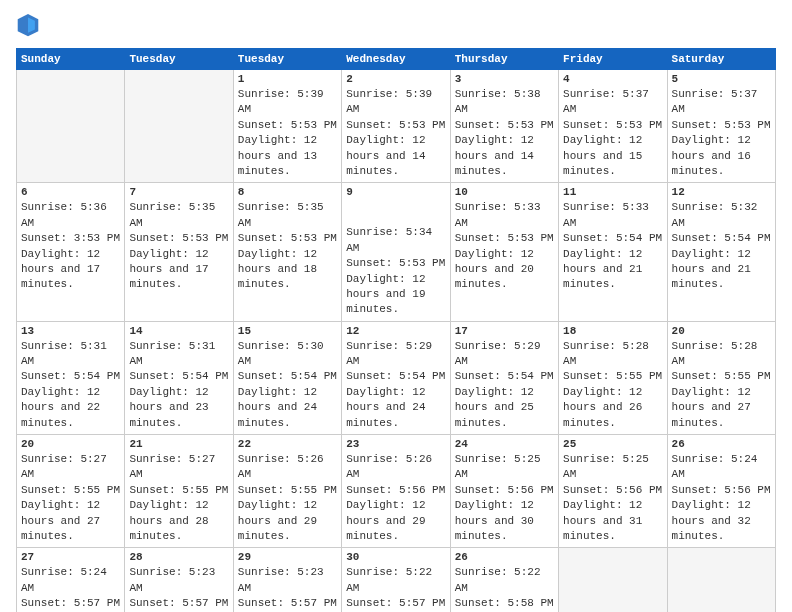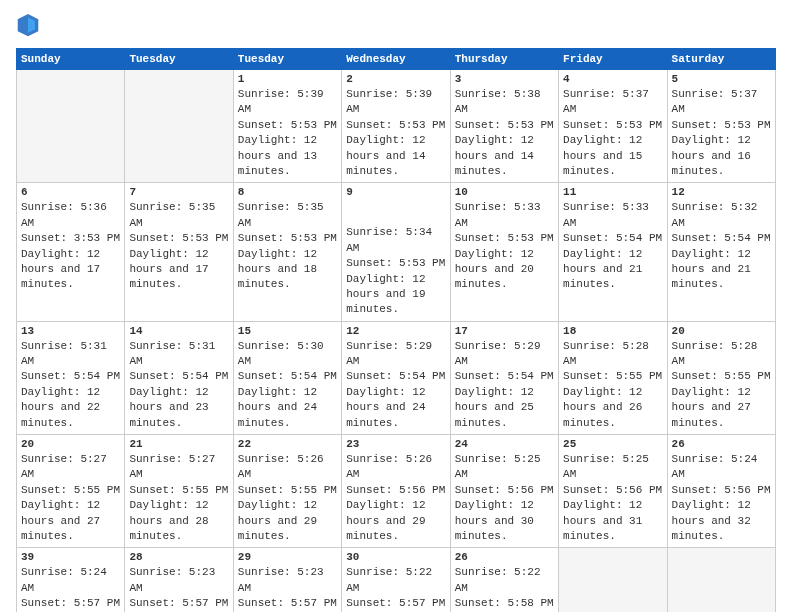--- a/index.html
+++ b/index.html
@@ -289,21 +289,21 @@
           </td>
           <td>
             <div class="day-num">26</div>
             <div class="day-info" style="white-space: pre-line;">Sunrise: 5:24 AM
 Sunset: 5:56 PM
 Daylight: 12 hours and 32 minutes.</div>
           </td>
         </tr>
         <tr>
           <td>
-            <div class="day-num">39</div>
+            <div class="day-num">27</div>
             <div class="day-info" style="white-space: pre-line;">Sunrise: 5:24 AM
 Sunset: 5:57 PM
 Daylight: 12 hours and 32 minutes.</div>
           </td>
           <td>
             <div class="day-num">28</div>
             <div class="day-info" style="white-space: pre-line;">Sunrise: 5:23 AM
 Sunset: 5:57 PM
 Daylight: 12 hours and 33 minutes.</div>
           </td>

